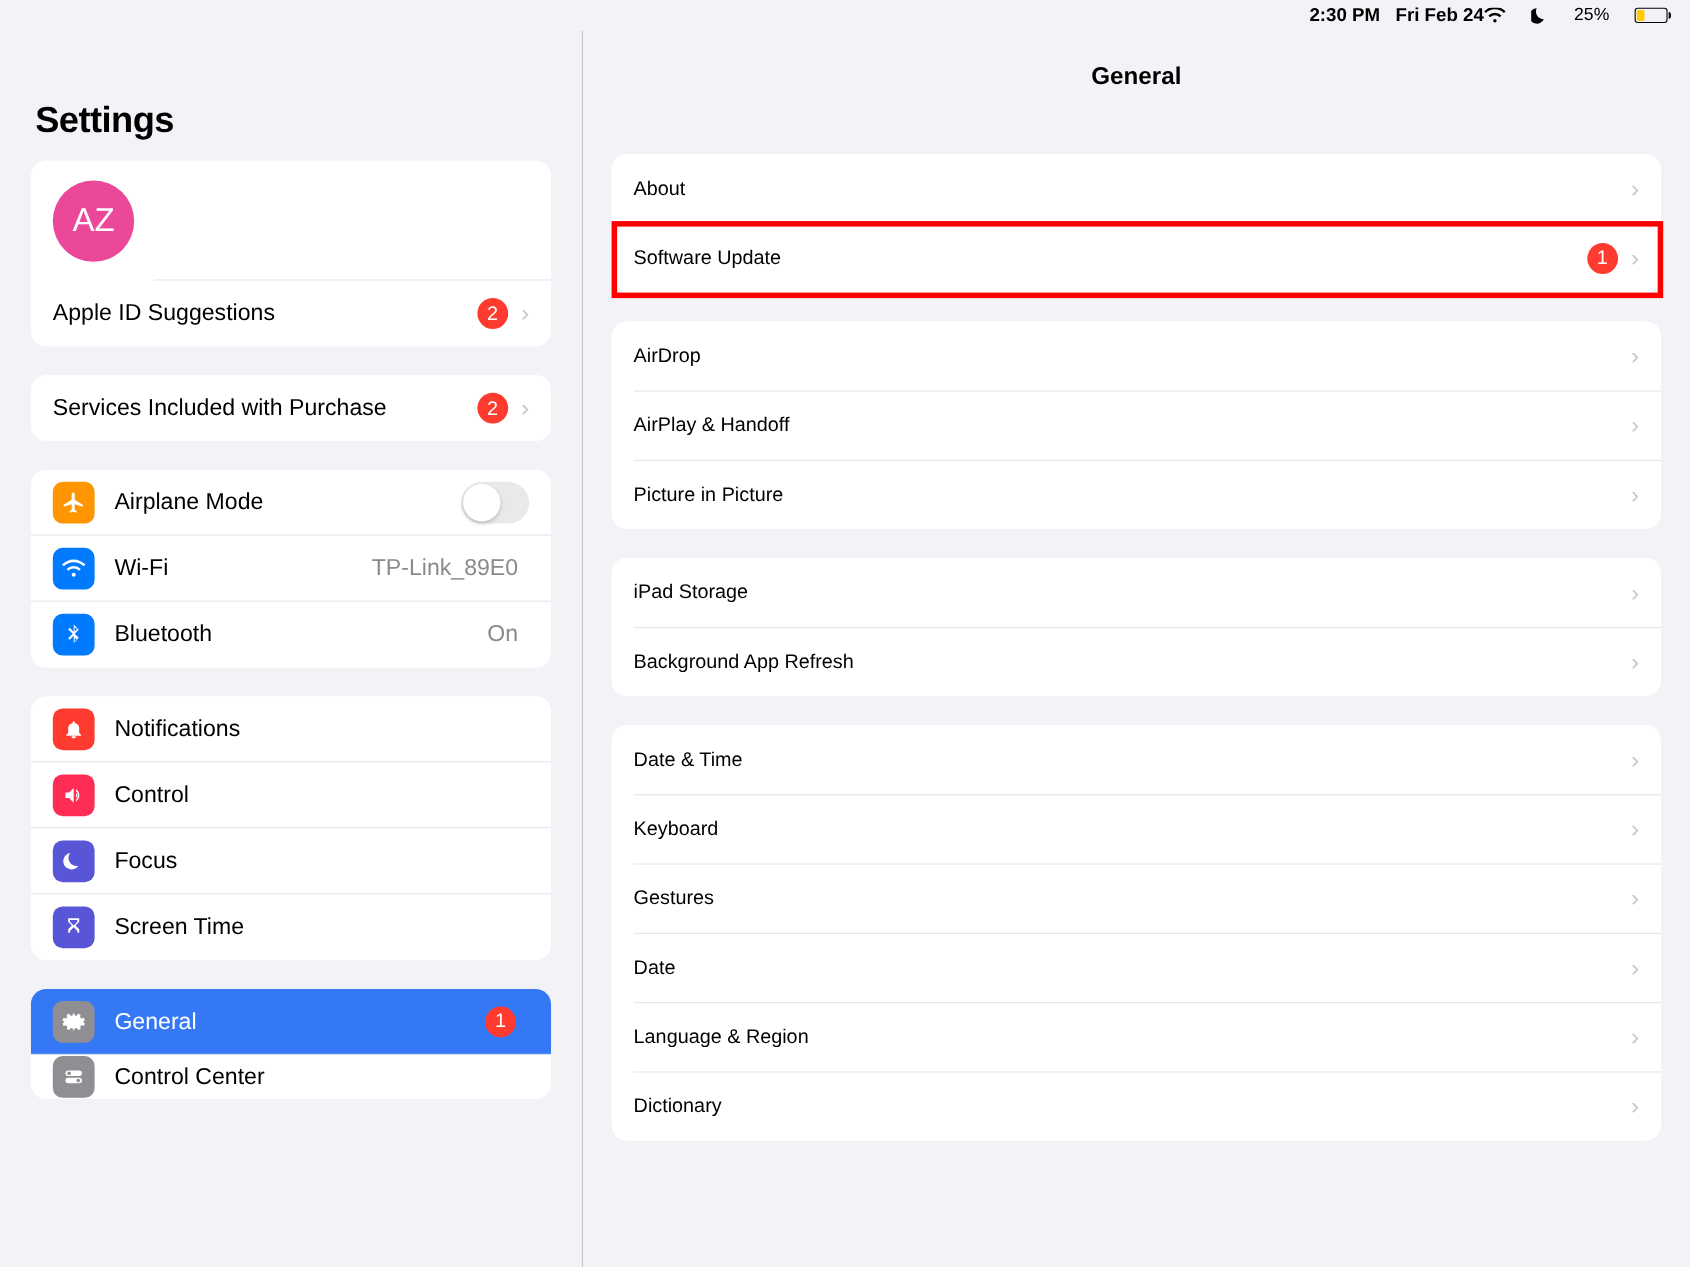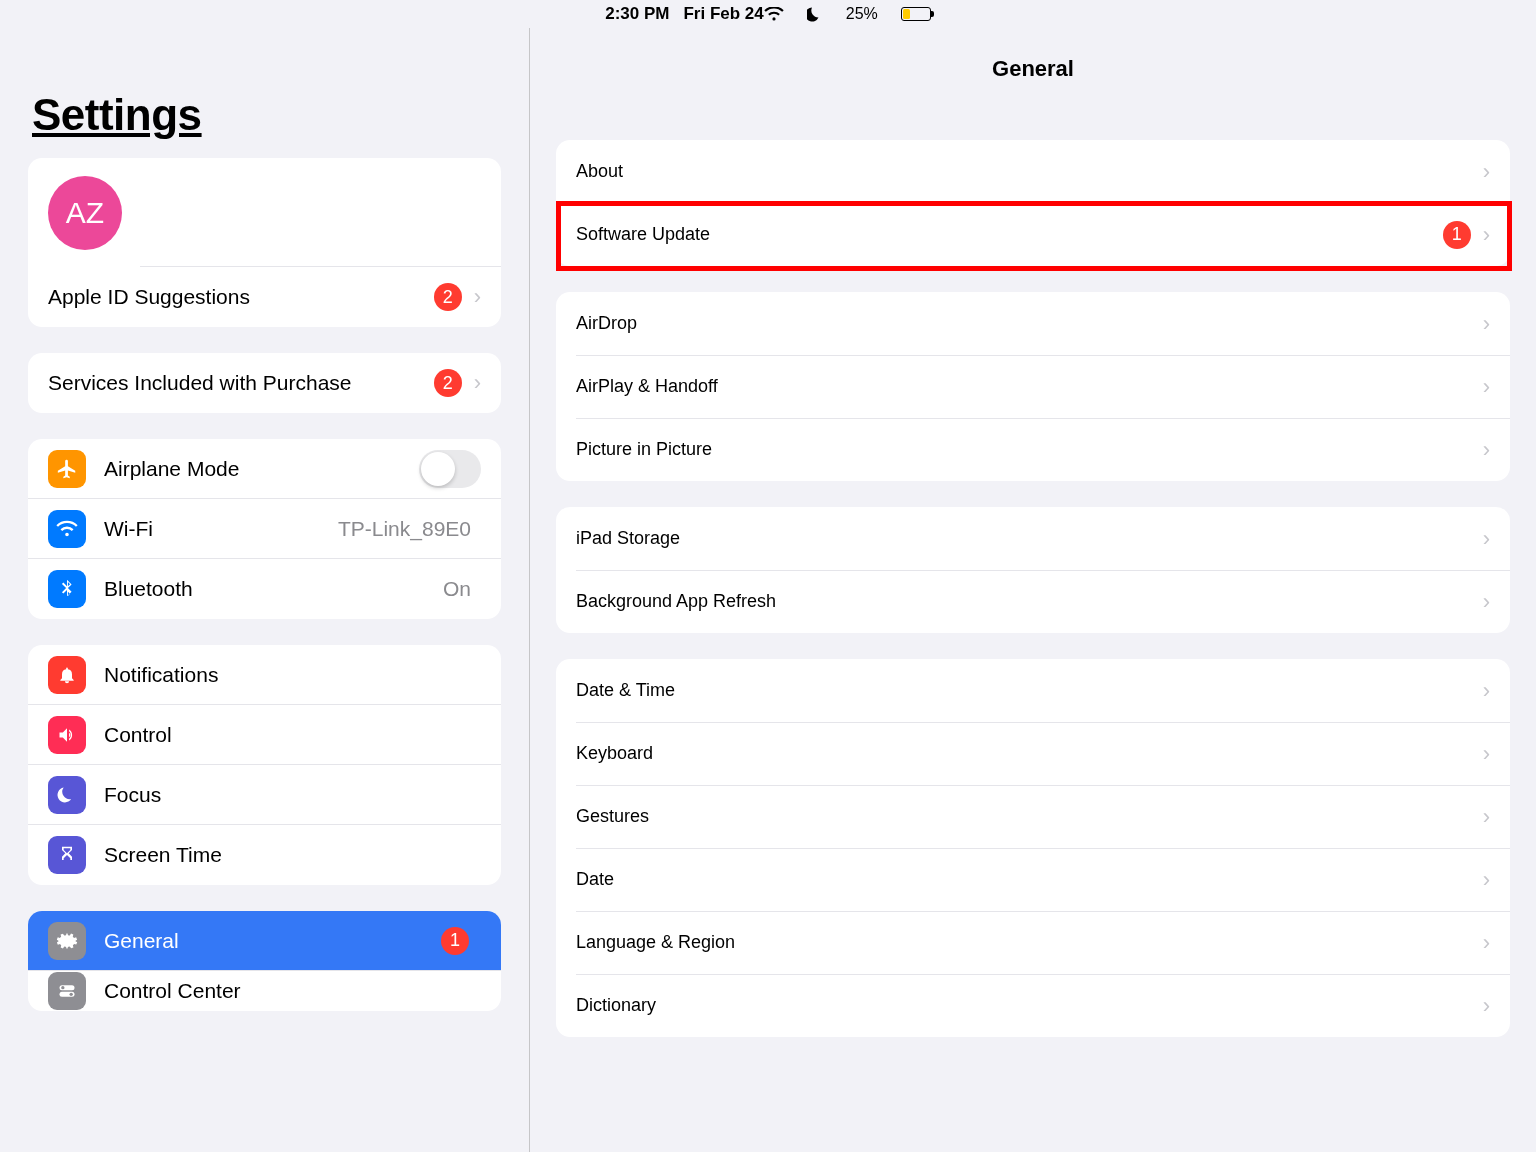--- a/index.html
+++ b/index.html
@@ -1,31 +1,31 @@
 <!DOCTYPE html>
 <html><head>
 <meta charset="utf-8">
 <style>
 * { margin:0; padding:0; box-sizing:border-box; font-family:-apple-system,'Helvetica Neue',Helvetica,Arial,sans-serif; -webkit-font-smoothing:antialiased; }
 body { width:1536px; height:1152px; background:#f2f2f7; overflow:hidden; position:relative; }
 
 
-.statusbar { position:absolute; top:0; left:0; right:0; height:28px; display:flex; align-items:center; justify-content:center; padding:0 20px; font-size:17px; font-weight:600; }
+.statusbar { position:absolute; top:0; left:0; right:0; height:28px; display:flex; align-items:center; justify-content:flex-end; padding:0 20px; font-size:17px; font-weight:600; }
 .statusbar .left { display:flex; gap:14px; }
 .statusbar .right { display:flex; align-items:center; gap:23px; }
 .battery-shell { width:30px; height:14px; border:1.5px solid #000; border-radius:3px; position:relative; }
 .battery-shell::after { content:''; position:absolute; right:-4px; top:3px; width:2.5px; height:6px; background:#000; border-radius:0 2px 2px 0; }
 .battery-fill { position:absolute; left:1px; top:1px; bottom:1px; width:25%; background:#ffcc00; border-radius:1.5px; }
 
 
 .split { position:absolute; top:28px; left:0; right:0; bottom:0; display:flex; }
 .sidebar { width:530px; border-right:1px solid #c6c6c8; padding:0 28px 0 28px; overflow-y:auto; }
 .detail { flex:1; background:#f2f2f7; padding:0 26px; overflow-y:auto; }
 
-.page-title { font-size:44px; font-weight:700; margin:62px 0 18px 4px; letter-spacing:-0.5px;text-decoration:underline; }
+.page-title { font-size:33px; font-weight:700; margin:62px 0 18px 4px; letter-spacing:-0.5px; }
 .detail-title { font-size:22px; font-weight:600; text-align:center; padding:28px 0 58px; }
 
 .card { background:#fff; border-radius:14px; margin-bottom:26px; overflow:hidden; }
 .row { display:flex; align-items:center; min-height:60px; padding:0 20px; position:relative; border-bottom:0.5px solid #e5e5ea; }
 .row:last-child { border-bottom:none; }
 .row .icon-box { width:38px; height:38px; border-radius:9px; display:flex; align-items:center; justify-content:center; margin-right:18px; flex-shrink:0; color:#fff; }
 .row .label { font-size:21px; color:#000; flex:1; }
 .row .value { font-size:21px; color:#8a8a8e; margin-right:10px;margin-left:24px; }
 .row .chevron { color:#c7c7cc; font-size:22px; flex-shrink:0; }
 .row .badge { background:#ff3b30; color:#fff; min-width:28px; height:28px; border-radius:14px; display:flex; align-items:center; justify-content:center; font-size:18px; font-weight:500; margin-right:12px; padding:0 8px; }

